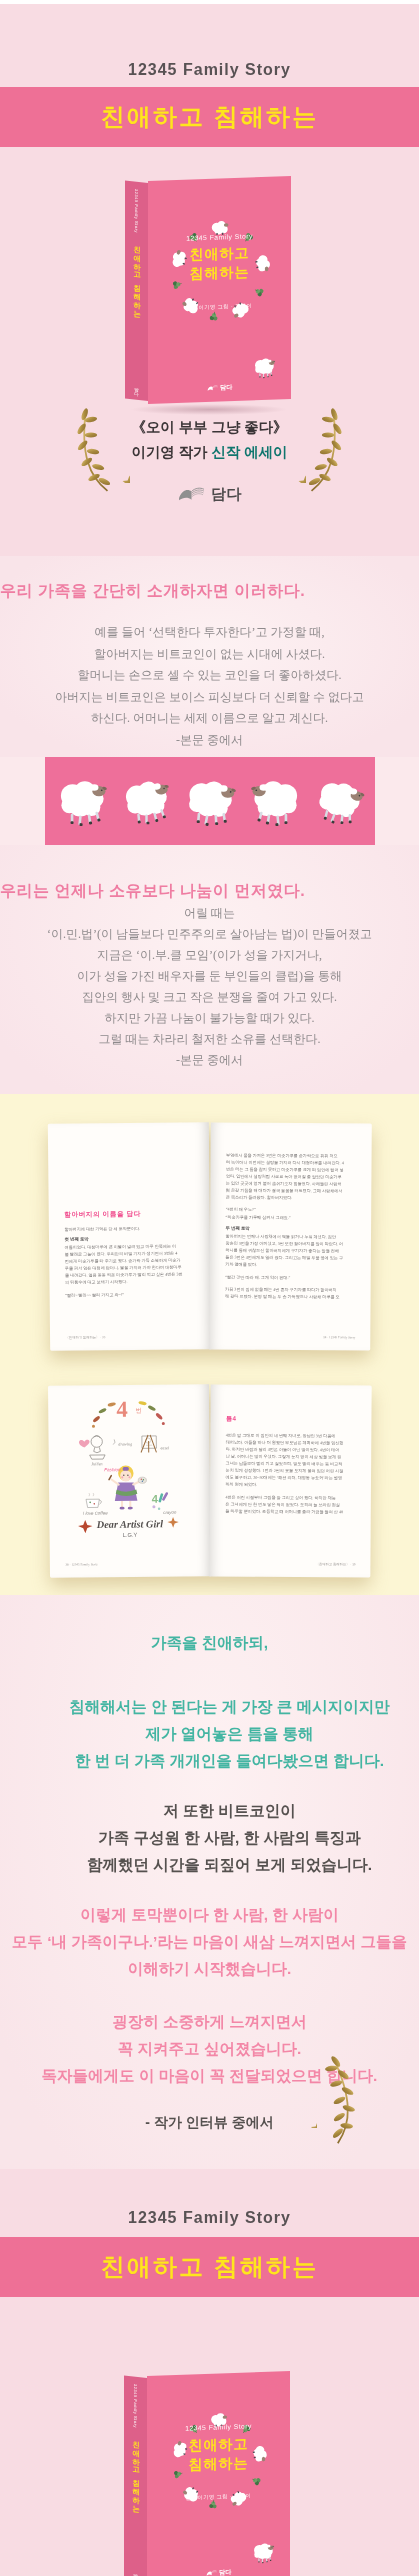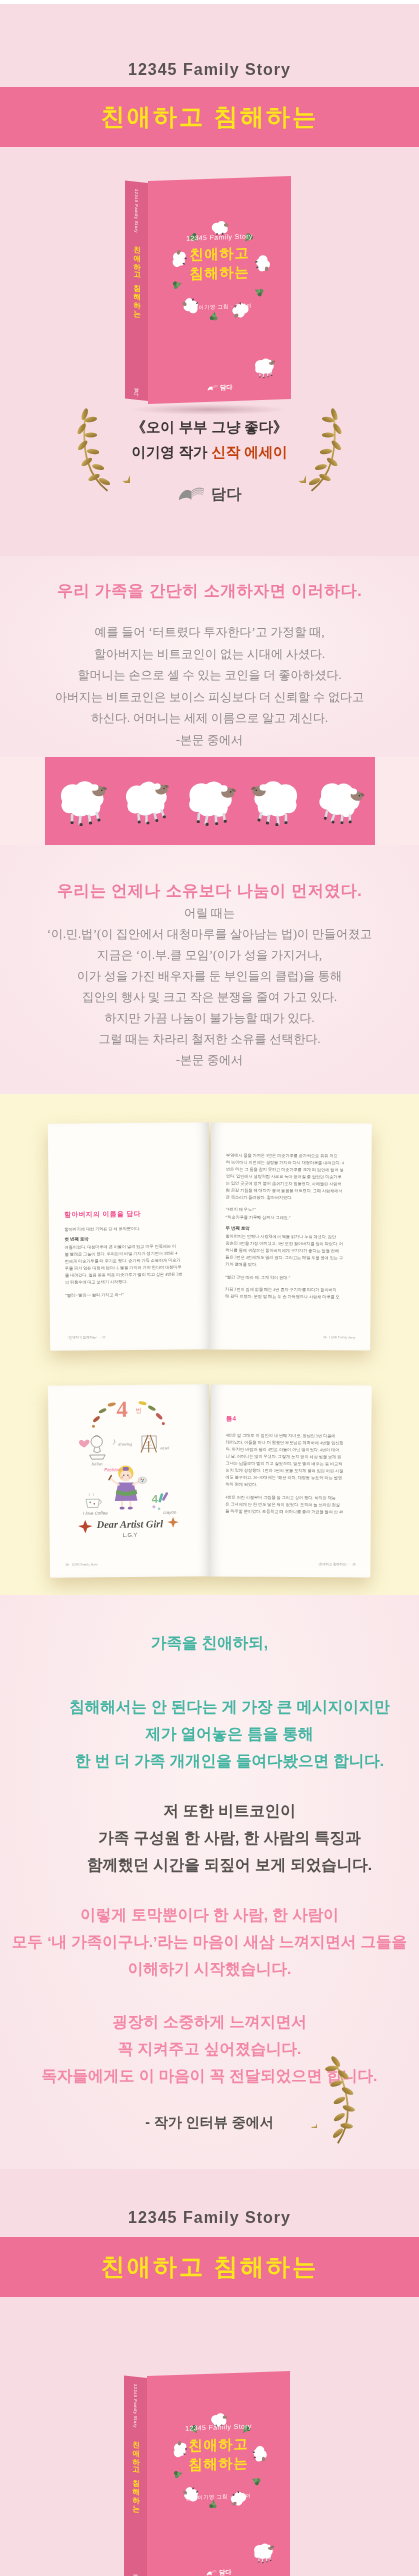--- a/index.html
+++ b/index.html
@@ -44,25 +44,25 @@
   .cover-title{position:absolute;top:66px;width:100%;text-align:center;font-size:14px;line-height:18.5px;
                font-weight:bold;color:#ffe51d;letter-spacing:1px;}
   .cover-credits{position:absolute;top:125px;width:100%;text-align:center;font-size:5.2px;color:#ffffff;letter-spacing:0.5px;}
   .cover-pub{position:absolute;bottom:9.3px;width:100%;display:flex;align-items:center;justify-content:center;gap:2.1px;
              font-size:6.2px;font-weight:bold;color:#ffffff;}
   .cover-sheep{position:absolute;right:13.4px;bottom:20.6px;}
 
   
   .award-line1{position:absolute;top:418px;width:100%;text-align:center;font-size:14.4px;font-weight:bold;color:#3b3537;}
   .award-line2{position:absolute;top:443px;width:100%;text-align:center;font-size:14.4px;font-weight:bold;color:#3b3537;}
-  .award-hl{color:#c2410c;}
+  .award-hl{color:#0f766e;}
   .laurel{position:absolute;}
 
   
-  .q-head{position:absolute;width:100%;text-align:center;font-weight:bold;font-size:16px;color:#ef7da2;letter-spacing:0.5px;}
+  .q-head{position:absolute;width:100%;text-align:left;font-weight:bold;font-size:16px;color:#ef7da2;letter-spacing:0.5px;}
   .q-body{position:absolute;width:100%;text-align:center;font-family:"Liberation Serif",serif;
           color:#8e8a8c;font-size:12px;}
   .q-body .bline{line-height:21.6px;}
   .sec-q2 .q-body .bline{line-height:21px;}
 
   
   .sheep-banner{position:absolute;left:45px;top:0;width:330px;height:88px;background:#ee6f9a;
                 display:flex;align-items:center;justify-content:space-around;padding:0 5.2px;box-sizing:border-box;}
 
   
@@ -244,21 +244,21 @@
       <svg width="29" height="17.5" viewBox="0 0 62 38">
           <use href="#bookglyph"></use>
         </svg>
       <span class="logo-name">담다</span>
     </div>
   </div>
 
   <div class="sec sec-q1">
     <div class="q-head" style="top:25px">우리 가족을 간단히 소개하자면 이러하다.</div>
     <div class="q-body" style="top:66px">
-        <div class="bline">예를 들어 ‘터트렸다 투자한다’고 가정할 때,</div>
+        <div class="bline">예를 들어 ‘선택한다 투자한다’고 가정할 때,</div>
         <div class="bline">할아버지는 비트코인이 없는 시대에 사셨다.</div>
         <div class="bline">할머니는 손으로 셀 수 있는 코인을 더 좋아하셨다.</div>
         <div class="bline">아버지는 비트코인은 보이스 피싱보다 더 신뢰할 수 없다고</div>
         <div class="bline">하신다. 어머니는 세제 이름으로 알고 계신다.</div>
         <div class="bline">-본문 중에서</div>
       </div>
   </div>
 
   <div class="sec sheep-banner-wrap">
     <div class="sheep-banner">
@@ -277,21 +277,21 @@
       <svg width="57" height="49" viewBox="0 0 130 112" style="transform:rotate(14deg)">
           <use href="#sheep"></use>
         </svg>
     </div>
   </div>
 
   <div class="sec sec-q2">
     <div class="q-head" style="top:36px">우리는 언제나 소유보다 나눔이 먼저였다.</div>
     <div class="q-body" style="top:58px">
         <div class="bline">어릴 때는</div>
-        <div class="bline">‘이.민.법’(이 집안에서 대청마루를 살아남는 법)이 만들어졌고</div>
+        <div class="bline">‘이.민.법’(이 남들보다 민주주의로 살아남는 법)이 만들어졌고</div>
         <div class="bline">지금은 ‘이.부.클 모임’(이가 성을 가지거나,</div>
         <div class="bline">이가 성을 가진 배우자를 둔 부인들의 클럽)을 통해</div>
         <div class="bline">집안의 행사 및 크고 작은 분쟁을 줄여 가고 있다.</div>
         <div class="bline">하지만 가끔 나눔이 불가능할 때가 있다.</div>
         <div class="bline">그럴 때는 차라리 철저한 소유를 선택한다.</div>
         <div class="bline">-본문 중에서</div>
       </div>
   </div>
 
   <div class="sec sec-yellow">

